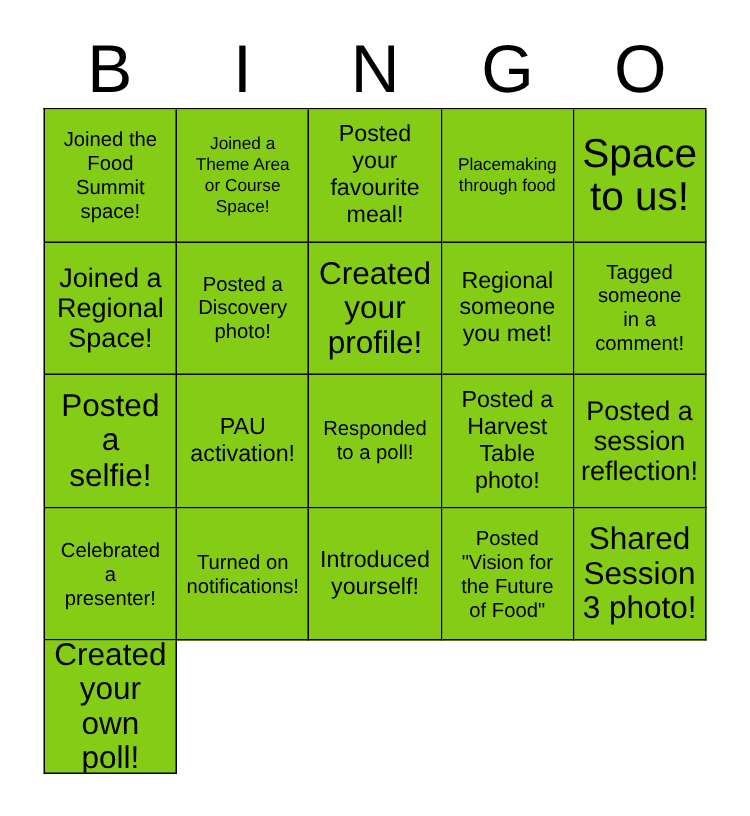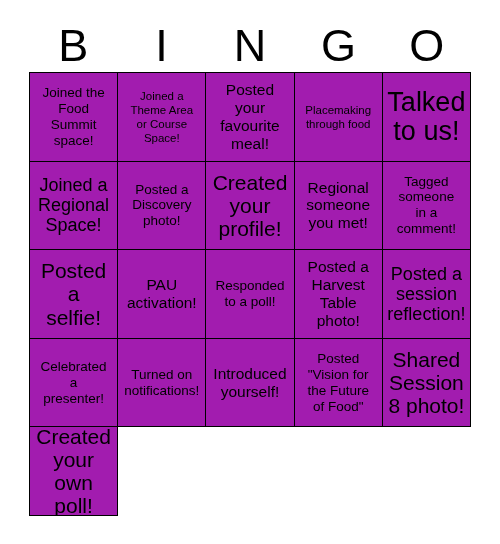--- a/index.html
+++ b/index.html
@@ -60,21 +60,21 @@
   .cell {
     border-right: 1.4px solid #000;
     border-bottom: 1.4px solid #000;
     box-sizing: border-box;
     display: flex;
     align-items: center;
     justify-content: center;
     text-align: center;
     padding: 2px 3px;
     overflow: hidden;
-    background: #a21caf;
+    background: #84cc16;
   }
 
   .cell-text {
     display: block;
     width: 100%;
     line-height: 1.13;
     white-space: pre-line;
   }
 
   
@@ -116,21 +116,21 @@
         <span class="cell-text">Posted
 your
 favourite
 meal!</span>
       </div>
     <div class="cell fs-xs">
         <span class="cell-text">Placemaking
 through food</span>
       </div>
     <div class="cell fs-xxl">
-        <span class="cell-text">Talked
+        <span class="cell-text">Space
 to us!</span>
       </div>
 
     <div class="cell fs-l">
         <span class="cell-text">Joined a
 Regional
 Space!</span>
       </div>
     <div class="cell fs-s">
         <span class="cell-text">Posted a
@@ -195,21 +195,21 @@
       </div>
     <div class="cell fs-s">
         <span class="cell-text">Posted
 "Vision for
 the Future
 of Food"</span>
       </div>
     <div class="cell fs-xl">
         <span class="cell-text">Shared
 Session
-8 photo!</span>
+3 photo!</span>
       </div>
     <div class="cell fs-xl">
         <span class="cell-text">Created
 your
 own poll!</span>
       </div>
 
   </div>
 </div>
 

